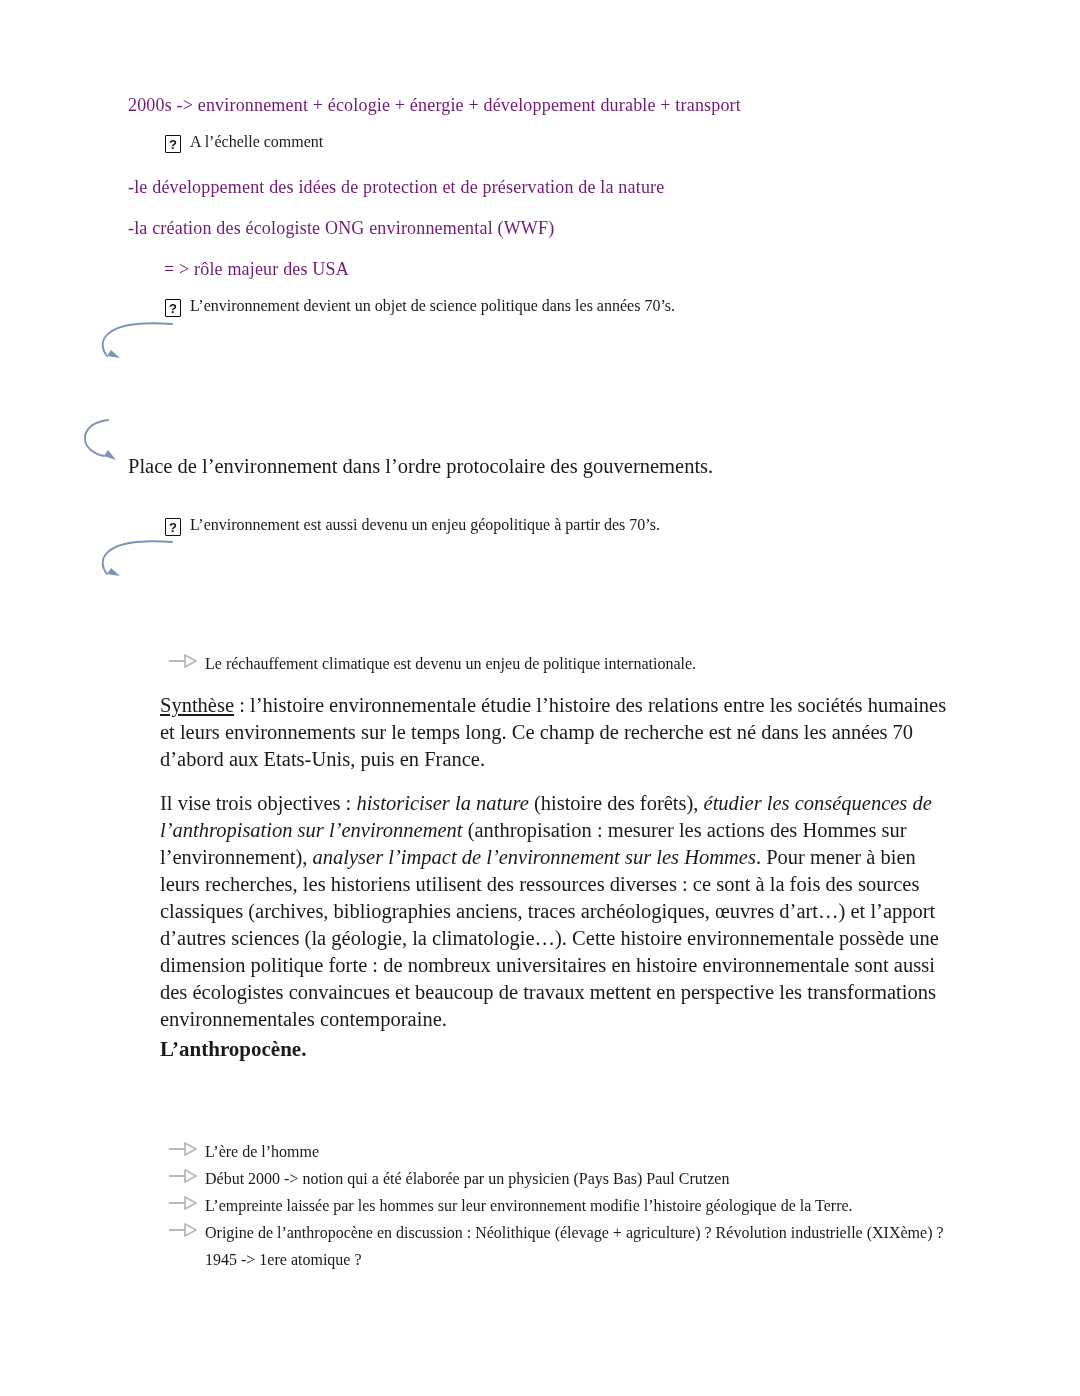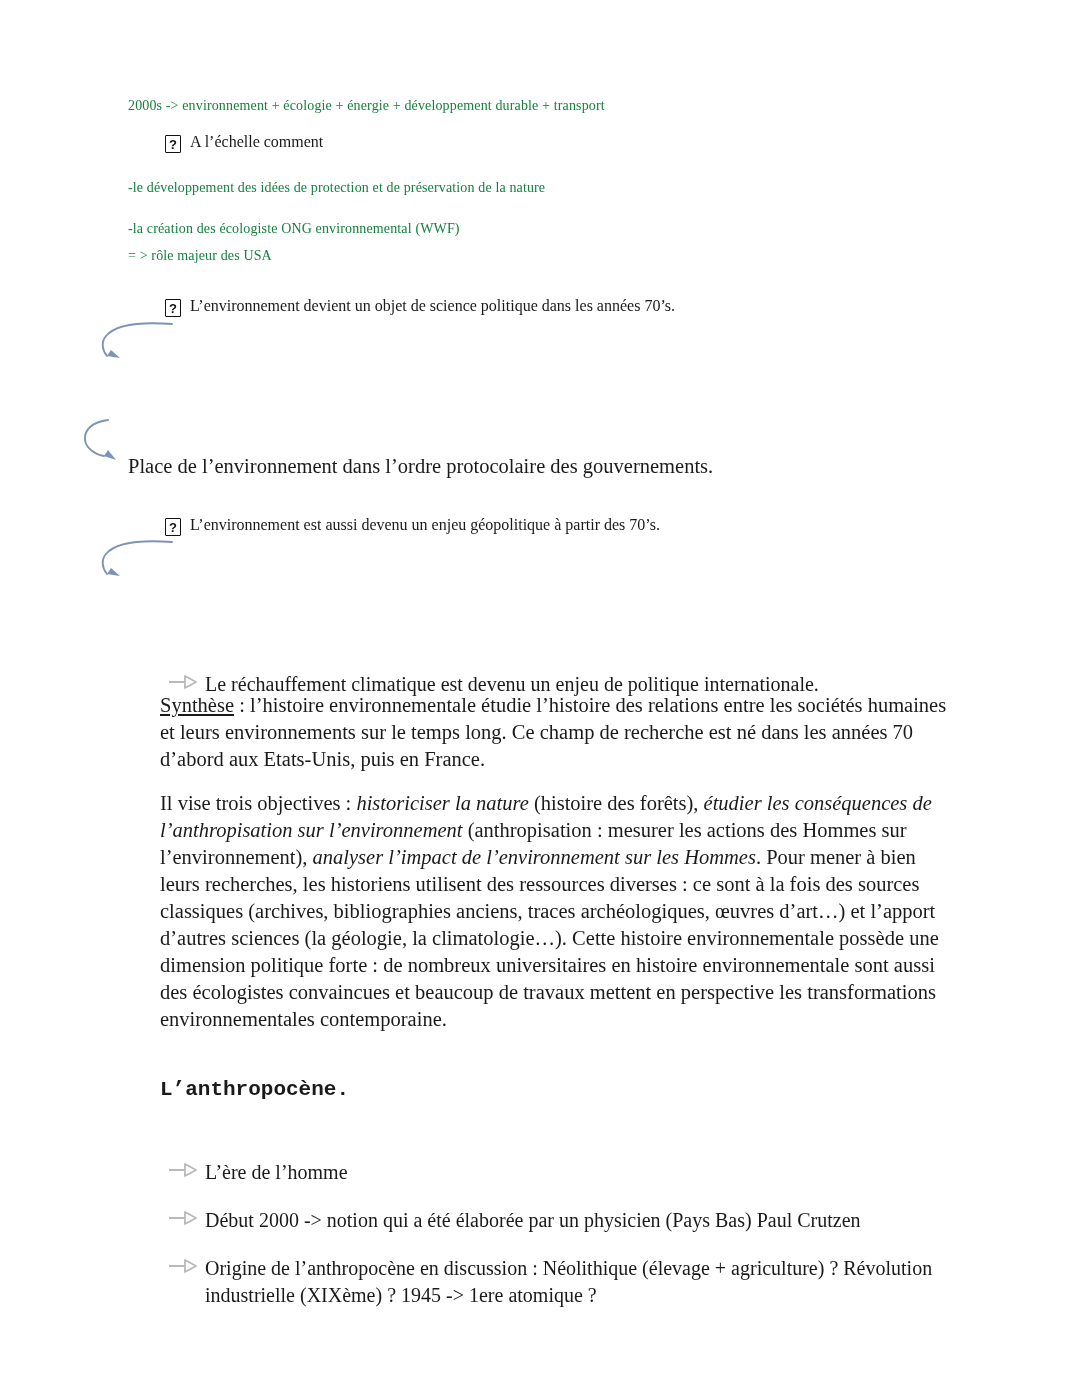--- a/index.html
+++ b/index.html
@@ -20,23 +20,23 @@
     position: absolute;
     left: 0; top: 0;
     width: 1080px;
     height: 1396px;
   }
 
   
   .line,
   .para,
   .bullet-row {
-    font-size: 14px;
-    line-height: 27px;
-    color: #15803d;
+    font-size: 18px;
+    line-height: 27px;
+    color: #701a75;
     letter-spacing: 0.01em;
   }
 
   
   .loose {
     position: absolute;
     left: 128px;
     width: 830px;
   }
 
@@ -75,24 +75,23 @@
   .blk.ind-160 { left: 160px; width: 800px; }
 
   
   .bl {
     position: absolute;
     width: 810px;
   }
   .bl-item {
     position: relative;
     padding-left: 45px;
-    font-size: 20px;
+    font-size: 16px;
     line-height: 27px;
     margin-bottom: 0px;
-    margin-top: 21px;
   }
   .bl-item .ar {
     position: absolute;
     left: 8px;
     top: 1px;
     width: 30px;
     height: 22px;
     color: #b9b9b9;
   }
 
@@ -120,21 +119,21 @@
 <div class="page">
 
   <div class="loose line" style="top:92px;">2000s -&gt; environnement + écologie + énergie + développement durable + transport</div>
 
   <div class="qline" style="top:133px;">
     <span class="qbox">?</span><span>A l’échelle comment</span>
   </div>
 
   <div class="loose line" style="top:174px;">-le développement des idées de protection et de préservation de la nature</div>
   <div class="loose line" style="top:215px;">-la création des écologiste ONG environnemental (WWF)</div>
-  <div class="loose line" style="top:242px;">= &gt; rôle majeur des USA</div>
+  <div class="loose line" style="top:256px;margin-left:36px;">= &gt; rôle majeur des USA</div>
 
   <div class="qline" style="top:297px;">
     <span class="qbox">?</span><span>L’environnement devient un objet de science politique dans les années 70’s.</span>
   </div>
 
   <svg class="curve" style="left:98px; top:318px;" width="76" height="48" viewBox="0 0 76 48">
     <path d="M74,6 C46,4 18,6 8,18 C3,24 4,32 9,38" fill="none" stroke="#7f92b8" stroke-width="1.9" stroke-linecap="round"></path>
     <path d="M9,38 L22,40 L13,32 Z" fill="#7f92b8"></path>
   </svg>
 
@@ -169,21 +168,21 @@
   </div>
 
   <div class="blk ind-160" style="top:692px;">
     <span class="b u">Synthèse</span><span> : </span><span>l’histoire environnementale étudie l’histoire des relations entre les sociétés humaines et leurs environnements sur le temps long. Ce champ de recherche est né dans les années 70 d’abord aux Etats-Unis, puis en France.</span>
   </div>
 
   <div class="blk ind-160" style="top:790px;">
     <span>Il vise trois objectives : </span><span class="i">historiciser la nature</span><span> (histoire des forêts), </span><span class="i">étudier les conséquences de l’anthropisation sur l’environnement</span><span> (anthropisation : mesurer les actions des Hommes sur l’environnement), </span><span class="i">analyser l’impact de l’environnement sur les Hommes</span><span>. Pour mener à bien leurs recherches, les historiens utilisent des ressources diverses : ce sont à la fois des sources classiques (archives, bibliographies anciens, traces archéologiques, œuvres d’art…) et l’apport d’autres sciences (la géologie, la climatologie…). Cette histoire environnementale possède une dimension politique forte : de nombreux universitaires en histoire environnementale sont aussi des écologistes convaincues et beaucoup de travaux mettent en perspective les transformations environnementales contemporaine.</span>
   </div>
 
-  <div class="heading-bold" style="top:1076px;font-family:Liberation Mono, monospace;">L’anthropocène.</div>
+  <div class="heading-bold" style="top:1036px;">L’anthropocène.</div>
 
   <div class="bl" style="left:160px; top:1138px;">
 
     <div class="bl-item">
       <span class="ar">
         <svg width="30" height="20" viewBox="0 0 30 20">
           <line x1="1" y1="10" x2="17" y2="10" stroke="#b9b9b9" stroke-width="2"></line>
           <path d="M17,4 L28,10 L17,16 Z" fill="none" stroke="#b9b9b9" stroke-width="1.8" stroke-linejoin="round"></path>
         </svg>
       </span>
@@ -193,20 +192,29 @@
     <div class="bl-item">
       <span class="ar">
         <svg width="30" height="20" viewBox="0 0 30 20">
           <line x1="1" y1="10" x2="17" y2="10" stroke="#b9b9b9" stroke-width="2"></line>
           <path d="M17,4 L28,10 L17,16 Z" fill="none" stroke="#b9b9b9" stroke-width="1.8" stroke-linejoin="round"></path>
         </svg>
       </span>
       <span>Début 2000 -&gt; notion qui a été élaborée par un physicien (Pays Bas) Paul Crutzen</span>
     </div>
 
+    <div class="bl-item">
+      <span class="ar">
+        <svg width="30" height="20" viewBox="0 0 30 20">
+          <line x1="1" y1="10" x2="17" y2="10" stroke="#b9b9b9" stroke-width="2"></line>
+          <path d="M17,4 L28,10 L17,16 Z" fill="none" stroke="#b9b9b9" stroke-width="1.8" stroke-linejoin="round"></path>
+        </svg>
+      </span>
+      <span>L’empreinte laissée par les hommes sur leur environnement modifie l’histoire géologique de la Terre.</span>
+    </div>
 
     <div class="bl-item">
       <span class="ar">
         <svg width="30" height="20" viewBox="0 0 30 20">
           <line x1="1" y1="10" x2="17" y2="10" stroke="#b9b9b9" stroke-width="2"></line>
           <path d="M17,4 L28,10 L17,16 Z" fill="none" stroke="#b9b9b9" stroke-width="1.8" stroke-linejoin="round"></path>
         </svg>
       </span>
       <span>Origine de l’anthropocène en discussion : Néolithique (élevage + agriculture) ? Révolution industrielle (XIXème) ?  1945 -&gt; 1ere atomique ?</span>
     </div>

